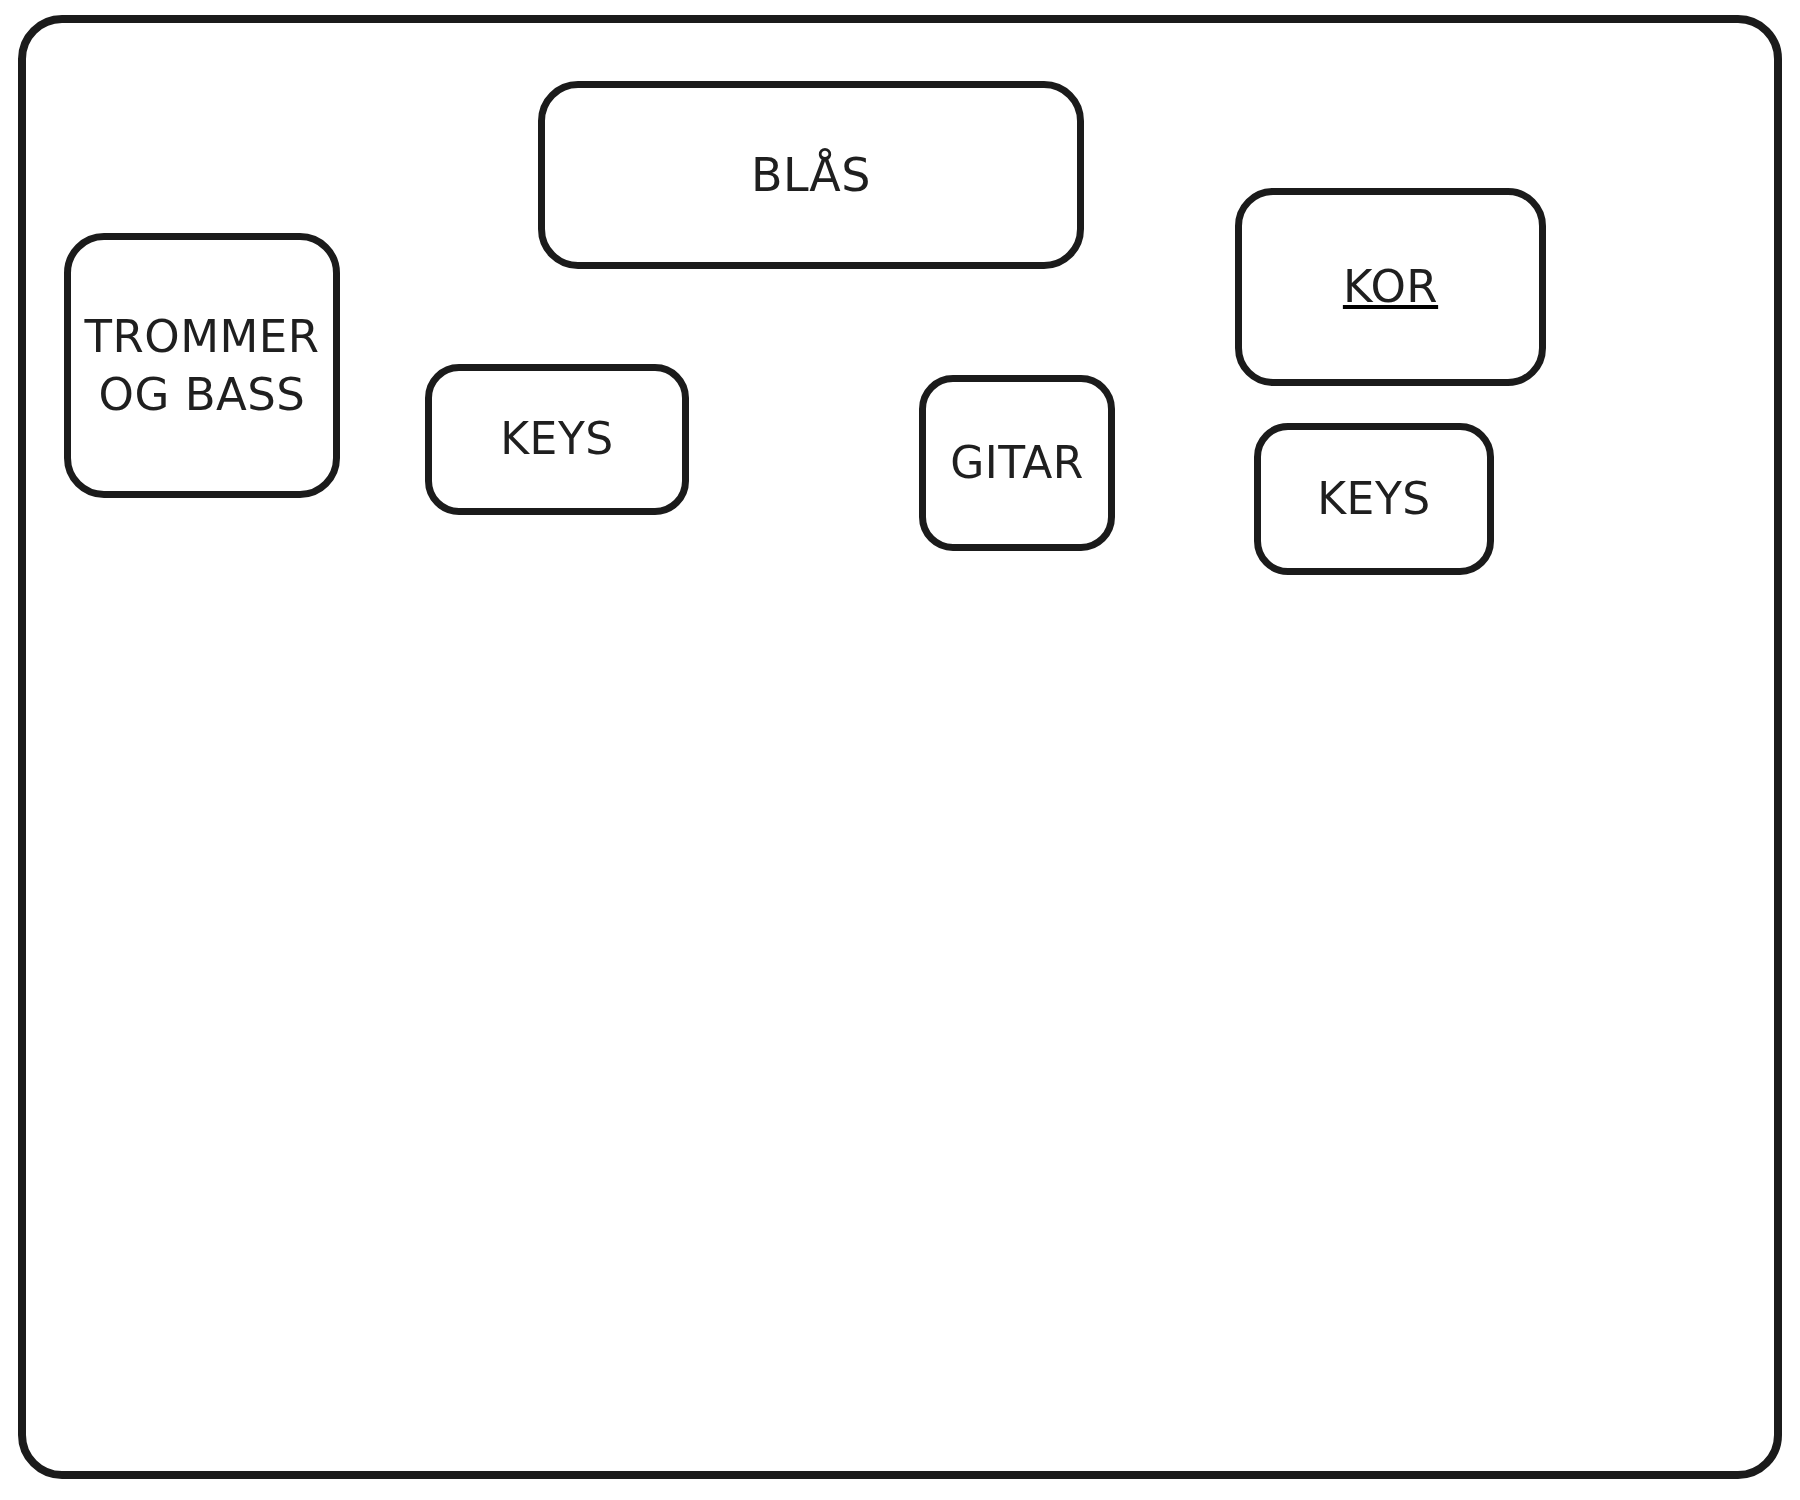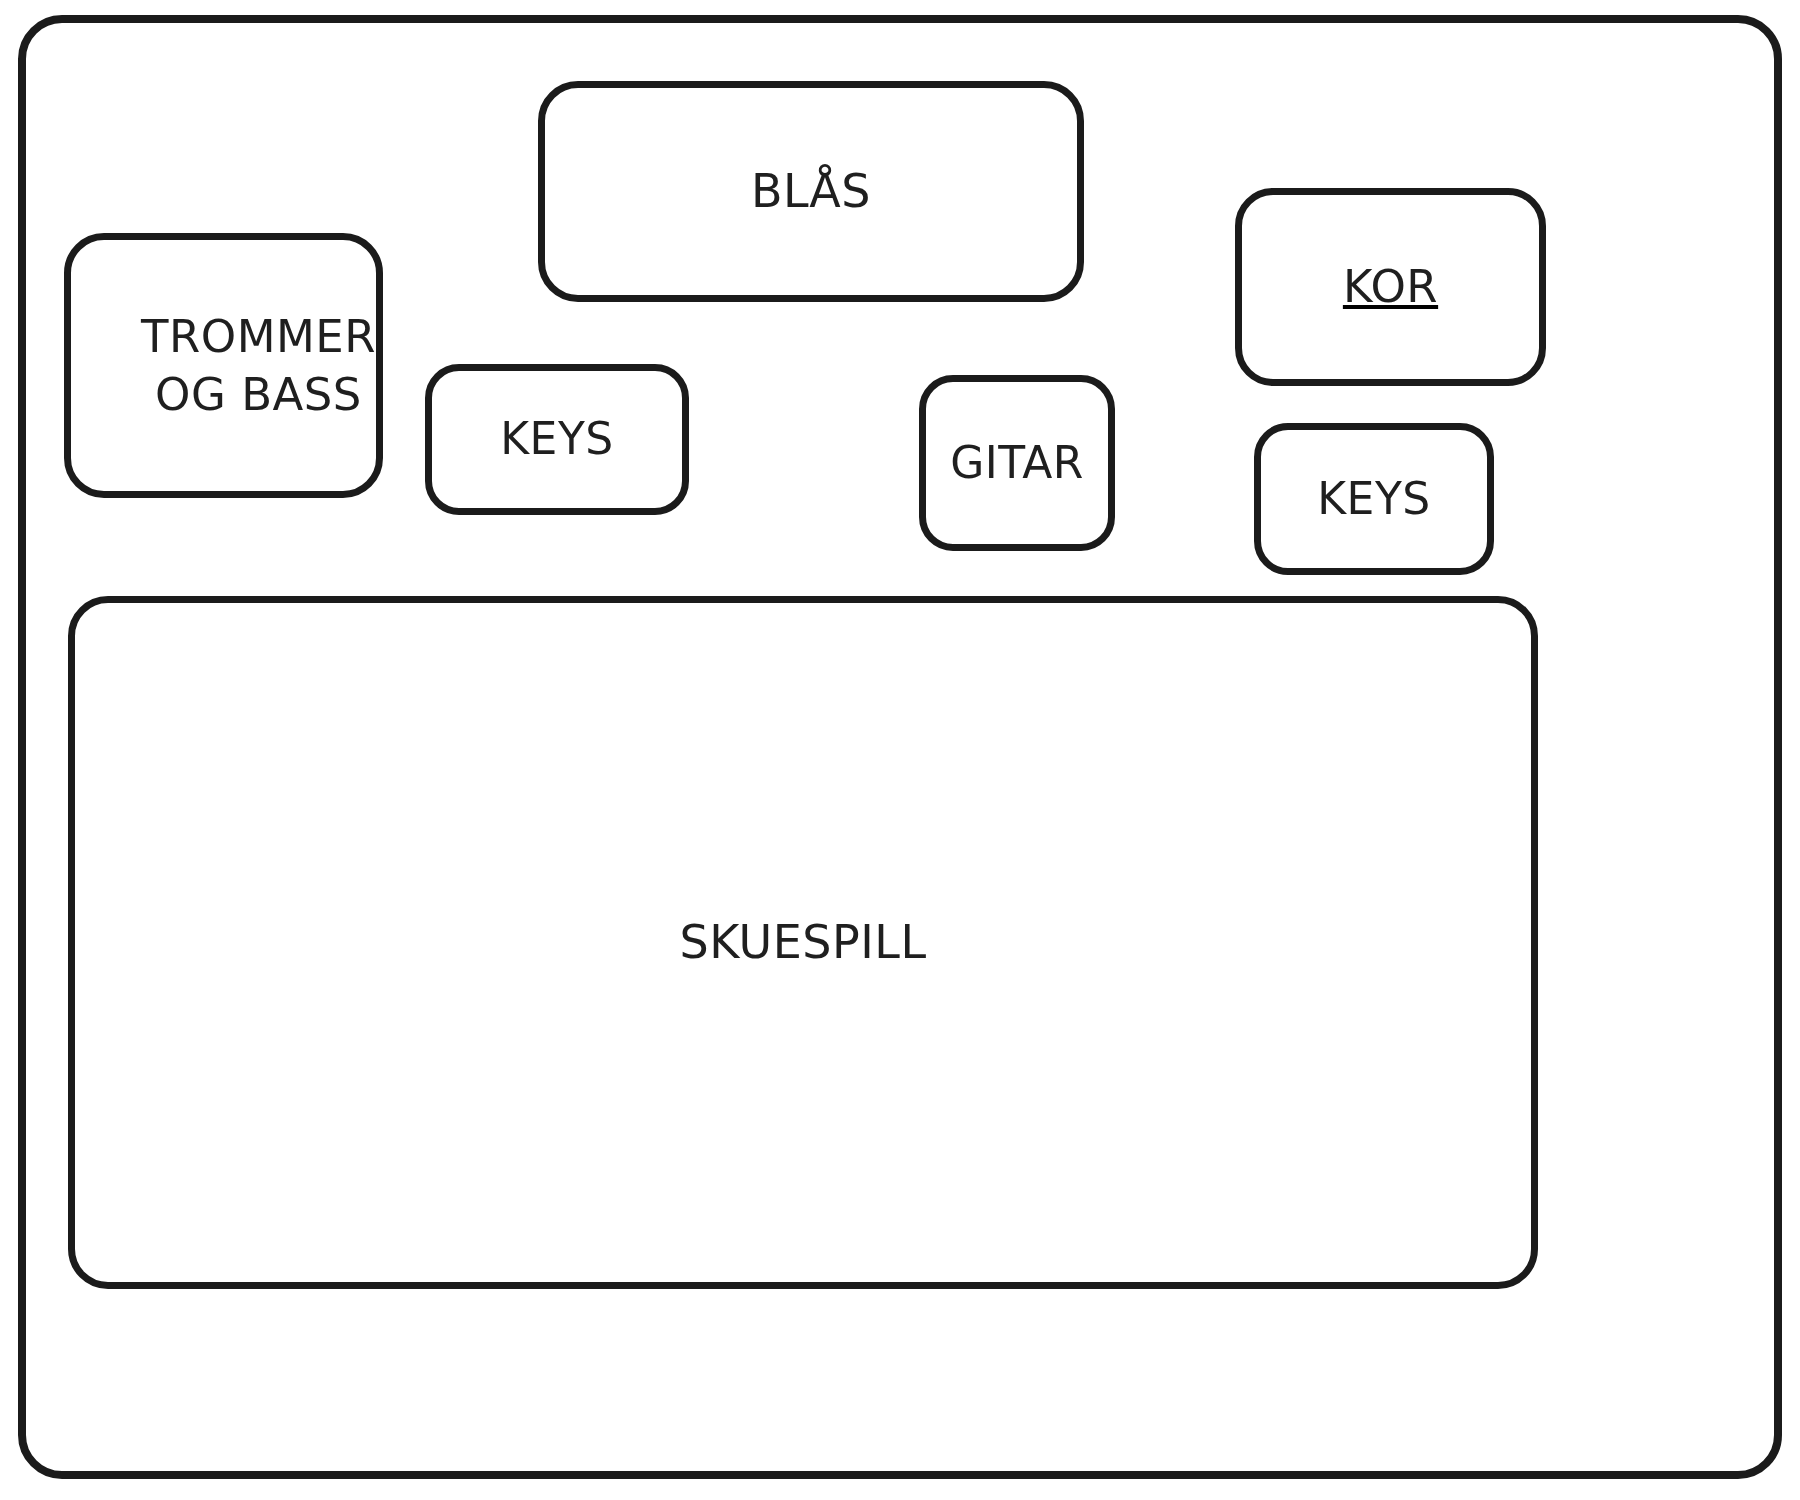--- a/index.html
+++ b/index.html
@@ -45,32 +45,31 @@
     height: 1464px;
     border-radius: 44px;
     border-width: 8px;
     display: block;
   }
 
   
   #zone-trommer-og-bass {
     left: 38px;
     top: 210px;
-    width: 319px;
+    width: 276px;
     height: 265px;
     border-radius: 40px;
-    justify-content: flex-end;
   }
   #zone-trommer-og-bass .zone-label { font-size: 45px; }
 
   #zone-blas {
     left: 512px;
     top: 58px;
     width: 546px;
-    height: 221px;
+    height: 188px;
     border-radius: 40px;
   }
   #zone-blas .zone-label { font-size: 46px; }
 
   #zone-keys-left {
     left: 399px;
     top: 341px;
     width: 264px;
     height: 151px;
     border-radius: 34px;
@@ -140,18 +139,15 @@
     </div>
 
     <div class="zone" id="zone-kor">
       <span class="zone-label">KOR</span>
     </div>
 
     <div class="zone" id="zone-keys-right">
       <span class="zone-label">KEYS</span>
     </div>
 
-    <div class="zone" id="zone-skuespill">
-      <span class="zone-label">SKUESPILL</span>
-    </div>
 
   </div>
 </div>
 
 </body></html>

